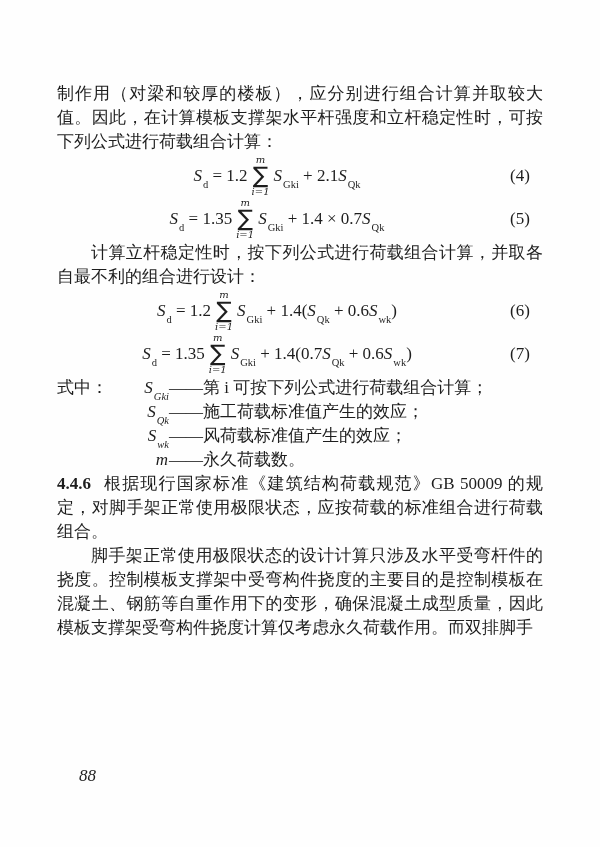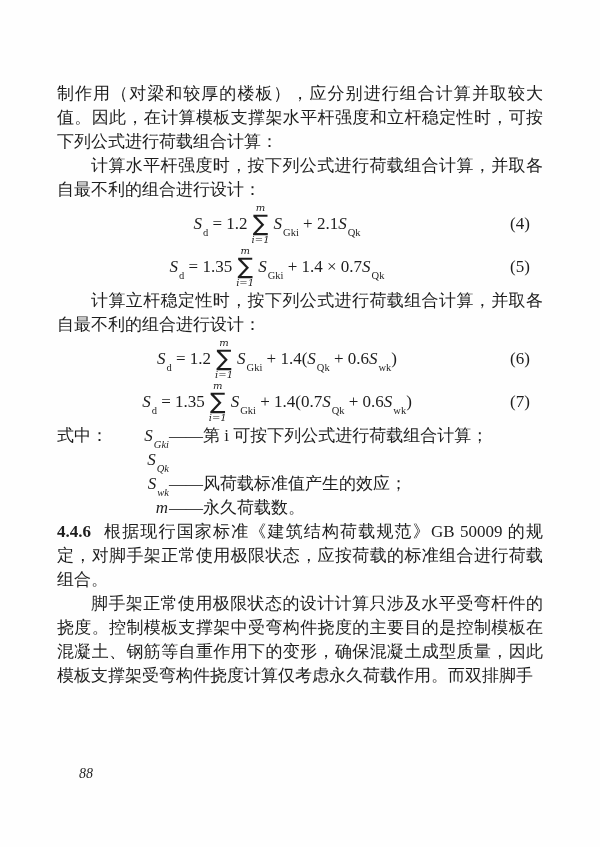--- a/index.html
+++ b/index.html
@@ -45,33 +45,32 @@
   }
   .eqno{width:46px;text-align:center;flex:none;}
   
   .defs{margin:0;}
   .defrow{display:flex;line-height:24px;align-items:flex-end;}
   .defpre{width:60px;flex:none;}
   .defsym{width:52px;flex:none;text-align:right;font-style:italic;}
   .deftext{flex:1;text-align:left;}
   .pageno{
     position:absolute;left:79px;top:766px;
-    font-style:italic;font-size:14px;
+    font-style:italic;font-size:17px;
     font-family:"Liberation Serif","DejaVu Serif",serif;
   }
 </style>
 </head>
 <body>
 
 <div class="page">
   <div class="content">
 
     <p class="para">制作用（对梁和较厚的楼板），应分别进行组合计算并取较大值。因此，在计算模板支撑架水平杆强度和立杆稳定性时，可按下列公式进行荷载组合计算：</p>
 
-    <p class="para indent">计算水平杆强度时，按下列公式进行荷载组合计算，并取各自最不利的组合进行设计：</p>
 
     <div class="frow">
       <span class="fx"><span class="var"><i>S</i><sub>d</sub></span><span class="op"> = 1.2</span><span class="sum"><span class="lim">m</span><span class="sigma">∑</span><span class="lim">i=1</span></span><span class="var"><i>S</i><sub>Gki</sub></span><span class="op"> + 2.1</span><span class="var"><i>S</i><sub>Qk</sub></span></span>
       <span class="eqno">(4)</span>
     </div>
 
     <div class="frow">
       <span class="fx"><span class="var"><i>S</i><sub>d</sub></span><span class="op"> = 1.35</span><span class="sum"><span class="lim">m</span><span class="sigma">∑</span><span class="lim">i=1</span></span><span class="var"><i>S</i><sub>Gki</sub></span><span class="op"> + 1.4 × 0.7</span><span class="var"><i>S</i><sub>Qk</sub></span></span>
       <span class="eqno">(5)</span>
     </div>
@@ -90,20 +89,21 @@
 
     <div class="defs">
       <div class="defrow">
         <span class="defpre">式中：</span>
         <span class="defsym"><i>S</i><sub>Gki</sub></span>
         <span class="deftext">——第 i 可按下列公式进行荷载组合计算；</span>
       </div>
       <div class="defrow">
         <span class="defpre"></span>
         <span class="defsym"><i>S</i><sub>Qk</sub></span>
+        <span class="deftext">——施工荷载标准值产生的效应；</span>
       </div>
       <div class="defrow">
         <span class="defpre"></span>
         <span class="defsym"><i>S</i><sub>wk</sub></span>
         <span class="deftext">——风荷载标准值产生的效应；</span>
       </div>
       <div class="defrow">
         <span class="defpre"></span>
         <span class="defsym"><i>m</i><sub></sub></span>
         <span class="deftext">——永久荷载数。</span>

